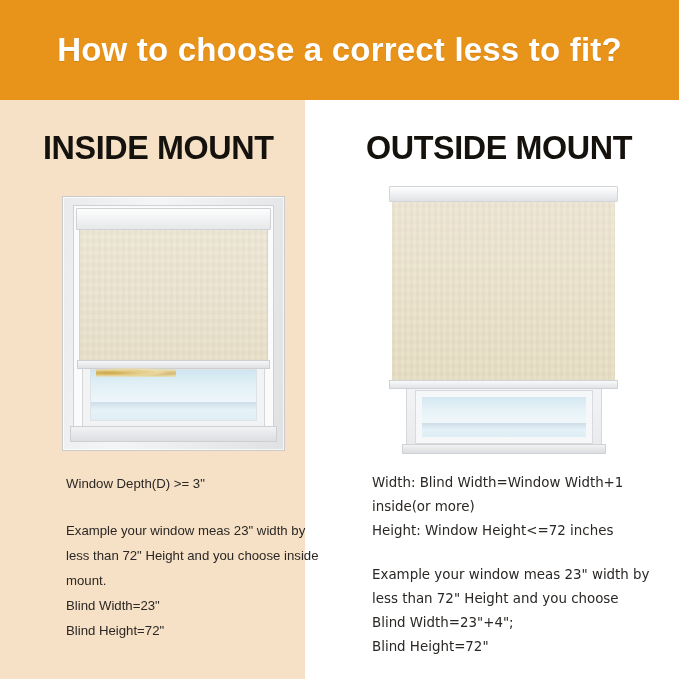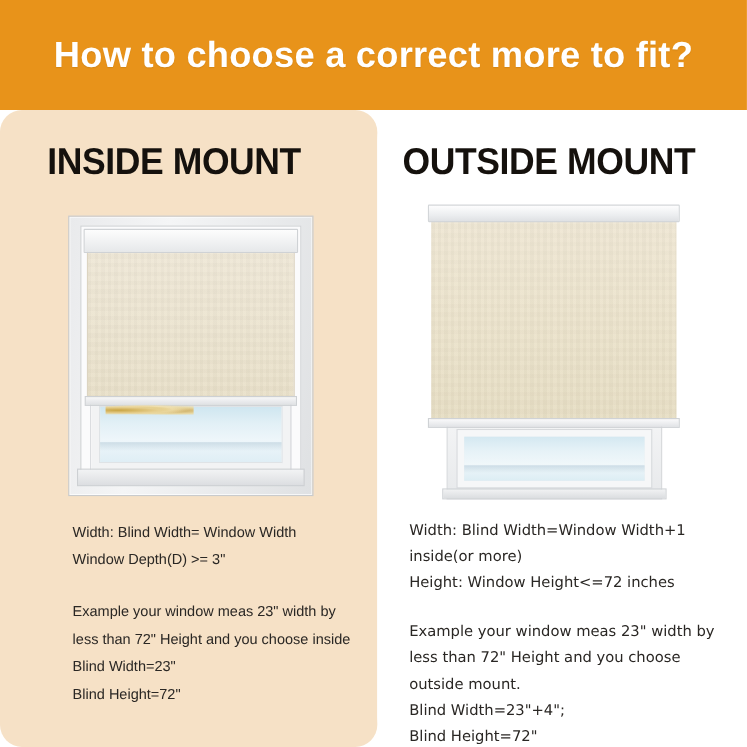--- a/index.html
+++ b/index.html
@@ -45,23 +45,22 @@
   }
 
   
   .panel {
     position: absolute;
     top: 100px;
     height: 579px;
   }
   .panel-inside {
     left: 0;
-    width: 343px;
+    width: 305px;
     background: #f6e1c6;
-    border-radius: 20px;
   }
   .panel-outside {
     left: 343px;
     width: 336px;
     background: #ffffff;
     border-radius: 27px;
   }
 
   .panel-heading {
     position: absolute;
@@ -303,45 +302,45 @@
   .text-outside .spacer {
     height: 20px;
   }
 </style>
 </head>
 <body>
 
 <div id="infographic">
 
   <div class="header-banner">
-    <div class="header-title">How to choose a correct more to fit?</div>
+    <div class="header-title">How to choose a correct less to fit?</div>
   </div>
 
   <div class="panel panel-inside">
 
     <div class="panel-heading">INSIDE MOUNT</div>
 
     <div class="illus illus-inside">
       <div class="im-frame-outer"></div>
       <div class="im-frame-inner"></div>
       <div class="im-sash"></div>
       <div class="im-glass"></div>
       <div class="im-fabric"></div>
       <div class="im-valance"></div>
       <div class="im-bottomrail"></div>
       <div class="im-ornament"></div>
       <div class="im-sill"></div>
     </div>
 
     <div class="text-block text-inside">
-      <p>Width: Blind Width= Window Width</p>
       <p>Window Depth(D) &gt;= 3"</p>
       <div class="spacer"></div>
       <p>Example your window meas 23" width by</p>
       <p>less than 72" Height and you choose inside</p>
+      <p>mount.</p>
       <p>Blind Width=23"</p>
       <p>Blind Height=72"</p>
     </div>
   </div>
 
   <div class="panel panel-outside">
 
     <div class="panel-heading">OUTSIDE MOUNT</div>
 
     <div class="illus illus-outside">
@@ -354,19 +353,18 @@
       <div class="om-bottomrail"></div>
     </div>
 
     <div class="text-block text-outside">
       <p>Width: Blind Width=Window Width+1</p>
       <p>inside(or more)</p>
       <p>Height: Window Height&lt;=72 inches</p>
       <div class="spacer"></div>
       <p>Example your window meas 23" width by</p>
       <p>less than 72" Height and you choose</p>
-      <p>outside mount.</p>
       <p>Blind Width=23"+4";</p>
       <p>Blind Height=72"</p>
     </div>
   </div>
 
 </div>
 
 </body></html>

